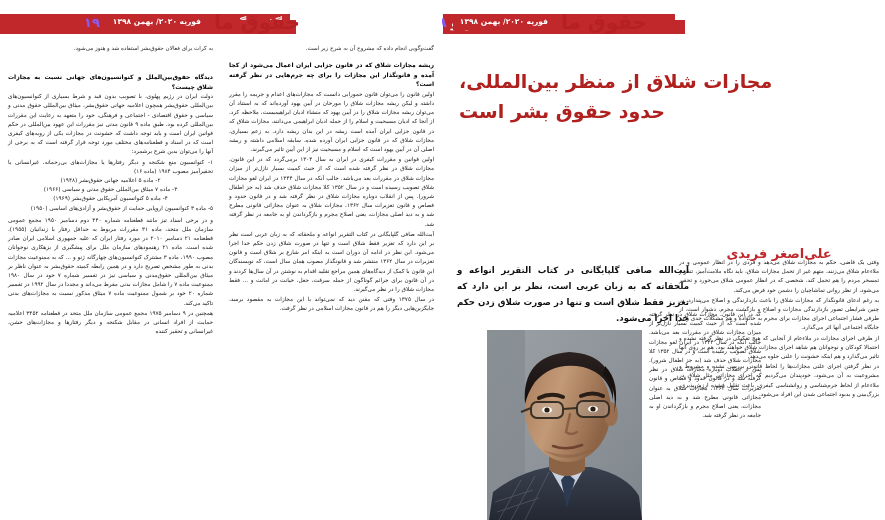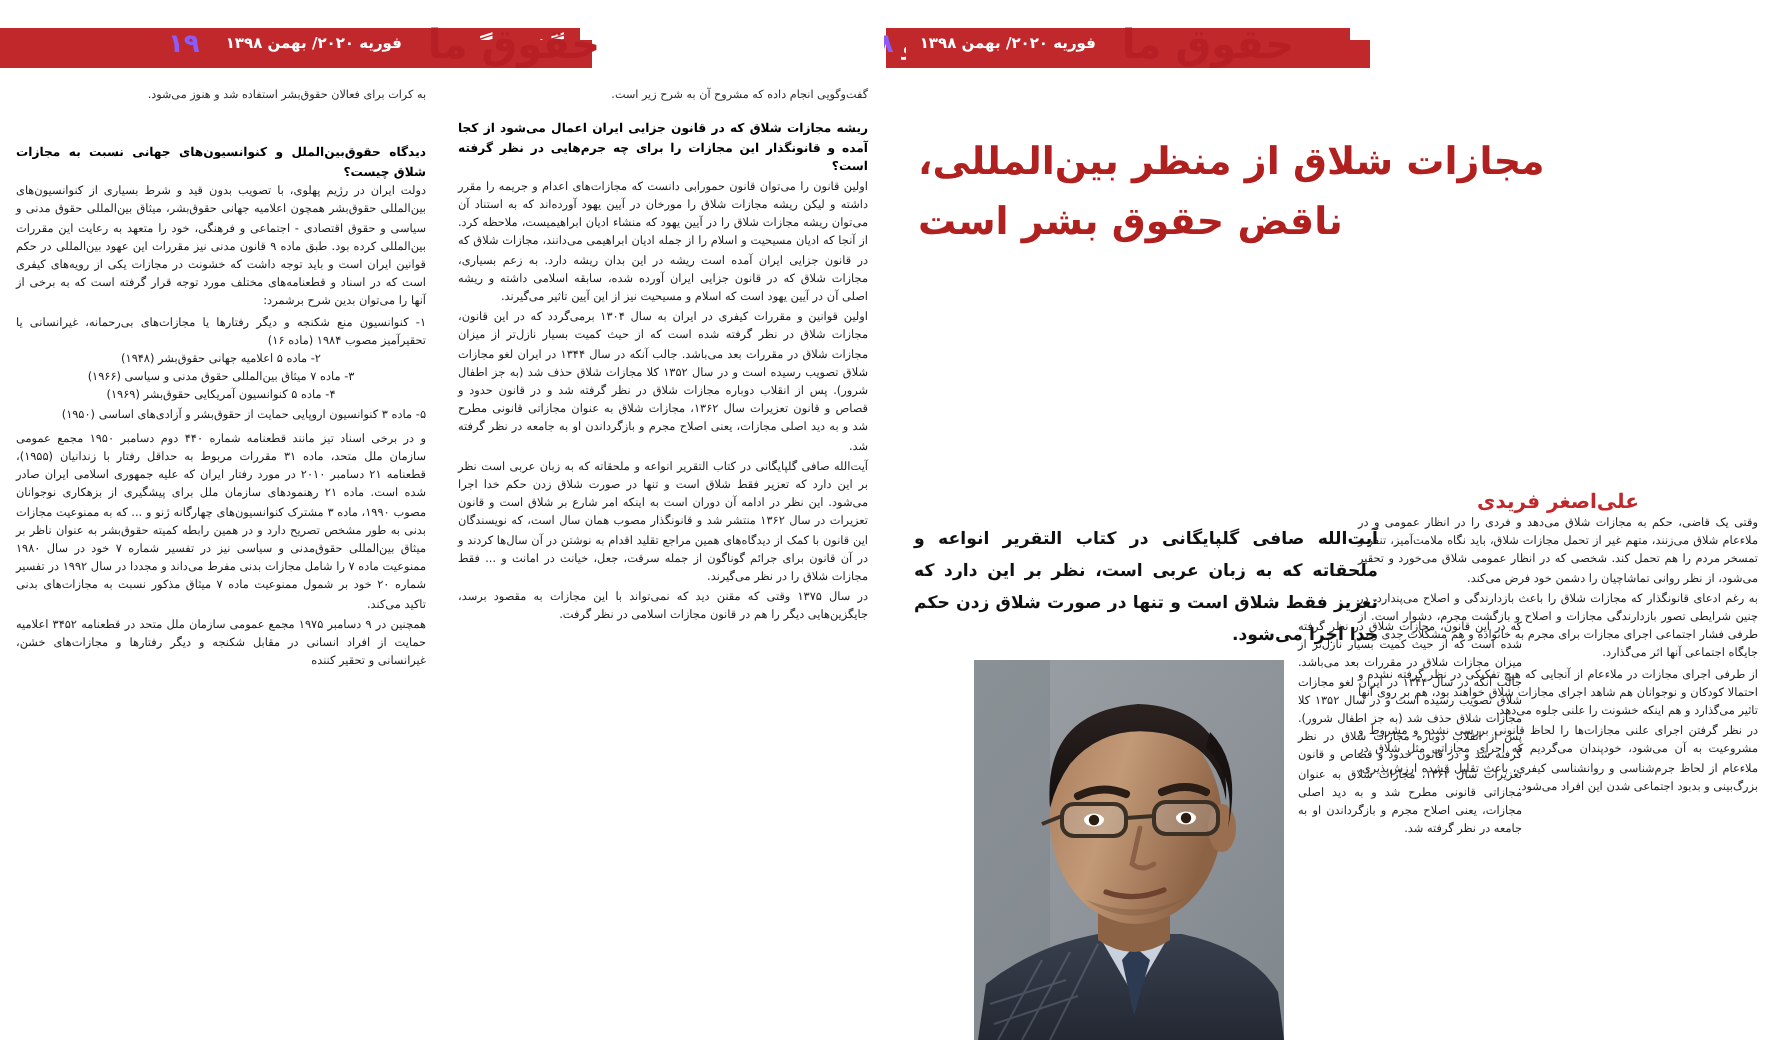--- a/index.html
+++ b/index.html
@@ -58,21 +58,21 @@
   .numlist{margin:0;padding:0;list-style:none;}
   .numlist li{margin:0;}
 
   
   .headline{
     position:absolute;color:#b0201f;font-weight:bold;
     font-size:19px;line-height:30px;text-align:left;
     right:auto;left:18px;width:320px;
   }
   .byline{
-    position:absolute;color:#c0282c;font-weight:bold;font-size:10px;
+    position:absolute;color:#c0282c;font-weight:bold;font-size:13px;
     text-align:center;
   }
   .pullquote{
     position:absolute;font-weight:bold;color:#111;
     font-size:8.6px;line-height:16px;text-align:justify;
   }
   
   .photo{
     position:absolute;overflow:hidden;background:#8e9499;
   }
@@ -90,21 +90,21 @@
     </div>
     <div style="position:absolute;left:182px;top:20px;width:60px;height:14px;background:#c0282c;"></div>
 
     <div class="masthead mast-right" style="right:238px;top:9px;">
       <span class="logo">حقوق ما</span>
       <span class="date-badge">فوریه ۲۰۲۰/ بهمن ۱۳۹۸</span>
       <span class="pagenum">۱۸</span>
     </div>
 
     <div class="headline" style="top:66px;left:16px;width:322px;">
-      <span>مجازات شلاق از منظر بین‌المللی، ناقض حقوق بشر است</span>
+      <span>مجازات شلاق از منظر بین‌المللی، حدود حقوق بشر است</span>
     </div>
 
     <div class="byline" style="top:246px;left:0;right:6px;width:200px;">
       <span>علی‌اصغر فریدی</span>
     </div>
 
     <div class="col" style="top:258px;right:6px;width:200px;">
       <p>وقتی یک قاضی، حکم به مجازات شلاق می‌دهد و فردی را در انظار عمومی و در ملاءعام شلاق می‌زنند، متهم غیر از تحمل مجازات شلاق، باید نگاه ملامت‌آمیز، تنفر و تمسخر مردم را هم تحمل کند. شخصی که در انظار عمومی شلاق می‌خورد و تحقیر می‌شود، از نظر روانی تماشاچیان را دشمن خود فرض می‌کند.</p>
       <p>به رغم ادعای قانونگذار که مجازات شلاق را باعث بازدارندگی و اصلاح می‌پندارد، در چنین شرایطی تصور بازدارندگی مجازات و اصلاح و بازگشت مجرم، دشوار است. از طرفی فشار اجتماعی اجرای مجازات برای مجرم به خانواده و هم مشکلات جدی و در جایگاه اجتماعی آنها اثر می‌گذارد.</p>
       <p>از طرفی اجرای مجازات در ملاءعام از آنجایی که هیچ تفکیکی در نظر گرفته نشده و احتمالا کودکان و نوجوانان هم شاهد اجرای مجازات شلاق خواهند بود، هم بر روی آنها تاثیر می‌گذارد و هم اینکه خشونت را علنی جلوه می‌دهد.</p>

